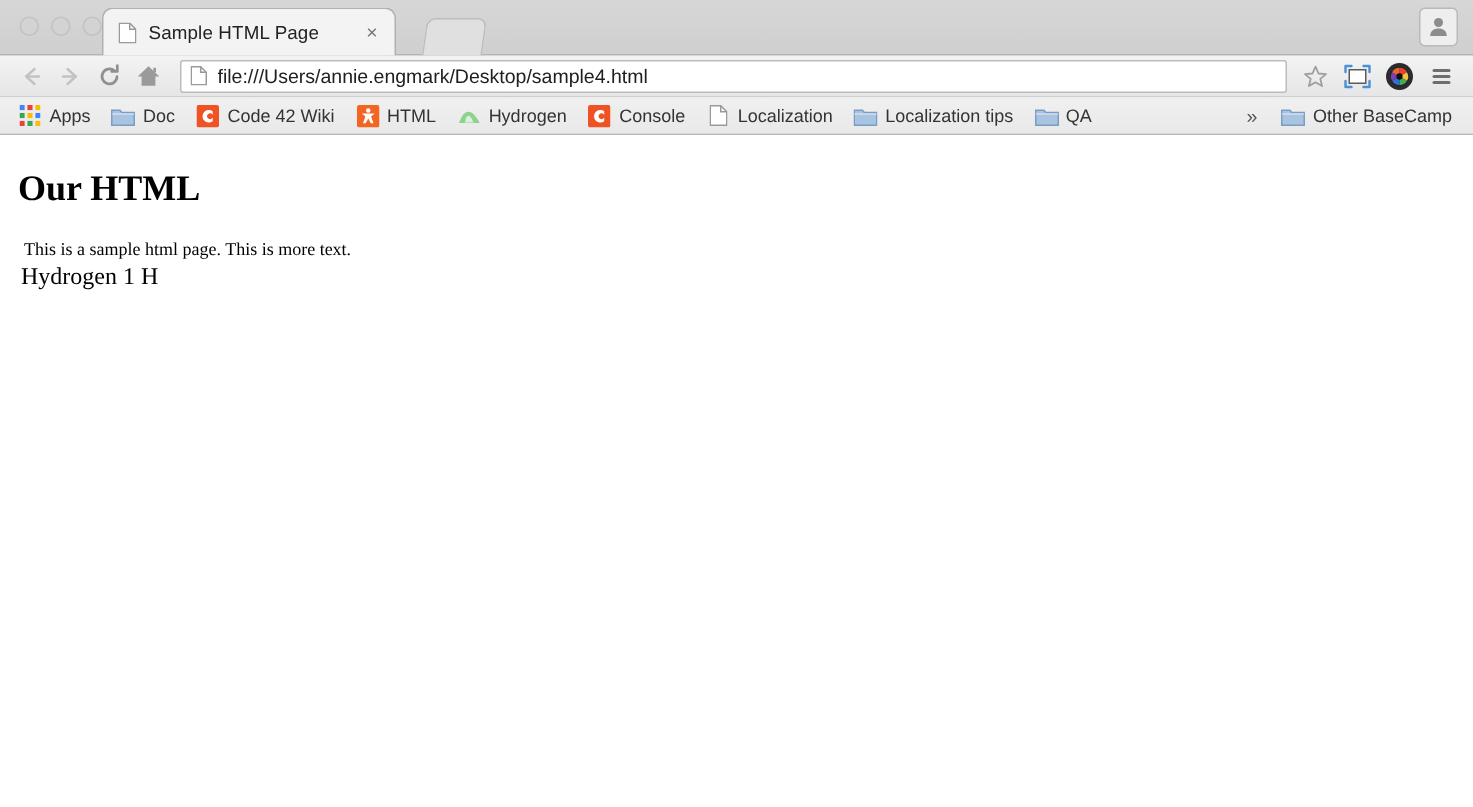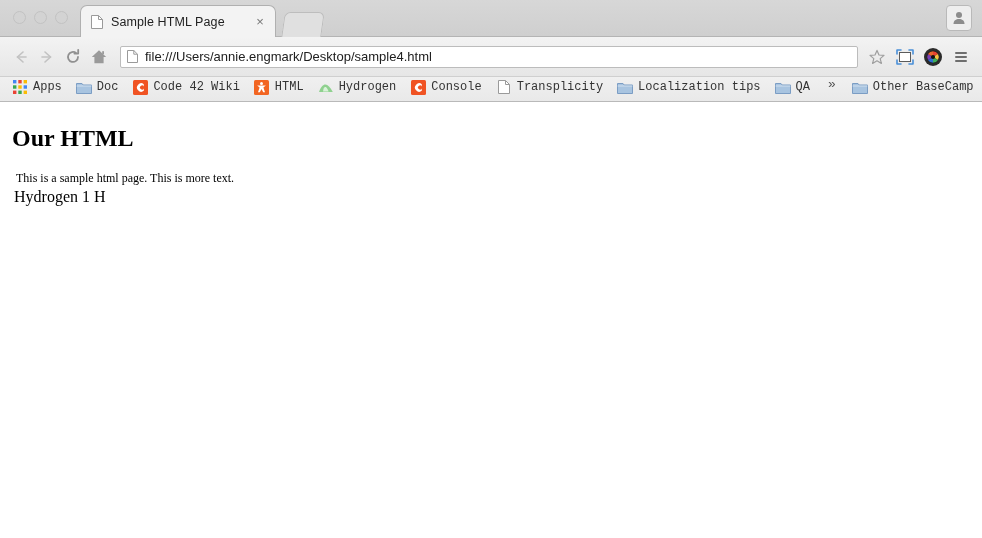--- a/index.html
+++ b/index.html
@@ -44,21 +44,21 @@
   .light {
     width: 13px;
     height: 13px;
     border-radius: 50%;
     background: #d3d3d3;
     border: 1px solid #c2c2c2;
     box-sizing: border-box;
   }
   .tab {
     position: absolute;
-    left: 80px;
+    left: 68px;
     top: 5px;
     width: 196px;
     height: 32px;
     background: #f3f3f3;
     border: 1px solid #b0b0b0;
     border-bottom: none;
     border-radius: 7px 7px 0 0;
     box-sizing: border-box;
     display: flex;
     align-items: center;
@@ -119,21 +119,21 @@
     border-radius: 4px;
     background: #eeeeee;
     display: flex;
     align-items: center;
     justify-content: center;
     box-sizing: border-box;
   }
 
   
   .toolbar {
-    height: 40px;
+    height: 28px;
     background: linear-gradient(to bottom, #f3f3f3 0%, #e6e6e6 100%);
     display: flex;
     align-items: center;
     padding: 0 8px;
     flex: 0 0 auto;
     box-sizing: border-box;
     border-bottom: 1px solid #cfcfcf;
   }
   .nav-btn {
     width: 26px;
@@ -176,26 +176,26 @@
     justify-content: center;
     flex: 0 0 auto;
     margin-left: 2px;
   }
 
   
   .bookmarks-bar {
     height: 25px;
     background: linear-gradient(to bottom, #f0f0f0 0%, #e9e9e9 100%);
     display: flex;
+    align-items: center;
     padding: 0 6px;
     flex: 0 0 auto;
     box-sizing: border-box;
     border-bottom: 1px solid #b9b9b9;
     position: relative;
-    font-family: Liberation Mono, monospace;
   }
   .bookmark {
     display: flex;
     align-items: center;
     height: 20px;
     padding: 0 6px;
     margin-right: 2px;
     border-radius: 2px;
     flex: 0 0 auto;
     white-space: nowrap;
@@ -442,21 +442,21 @@
       <span class="bookmark-label">Console</span>
     </div>
 
     <div class="bookmark">
       <span class="bookmark-icon">
         <svg width="12" height="14" viewBox="0 0 12 14">
           <path d="M0.5 0.5 H7.5 L11.5 4.5 V13.5 H0.5 Z" fill="#ffffff" stroke="#9a9a9a" stroke-width="1"></path>
           <path d="M7.5 0.5 V4.5 H11.5" fill="none" stroke="#9a9a9a" stroke-width="1"></path>
         </svg>
       </span>
-      <span class="bookmark-label">Transplicity</span>
+      <span class="bookmark-label">Localization</span>
     </div>
 
     <div class="bookmark">
       <span class="bookmark-icon">
         <svg width="16" height="13" viewBox="0 0 16 13">
           <path d="M0.5 2.5 H6 L7.2 4 H15.5 V12.5 H0.5 Z" fill="#a8c4e0" stroke="#7b9dc4" stroke-width="1"></path>
           <path d="M0.5 5 H15.5" stroke="#ffffff" stroke-width="0.8" opacity="0.6"></path>
         </svg>
       </span>
       <span class="bookmark-label">Localization tips</span>

